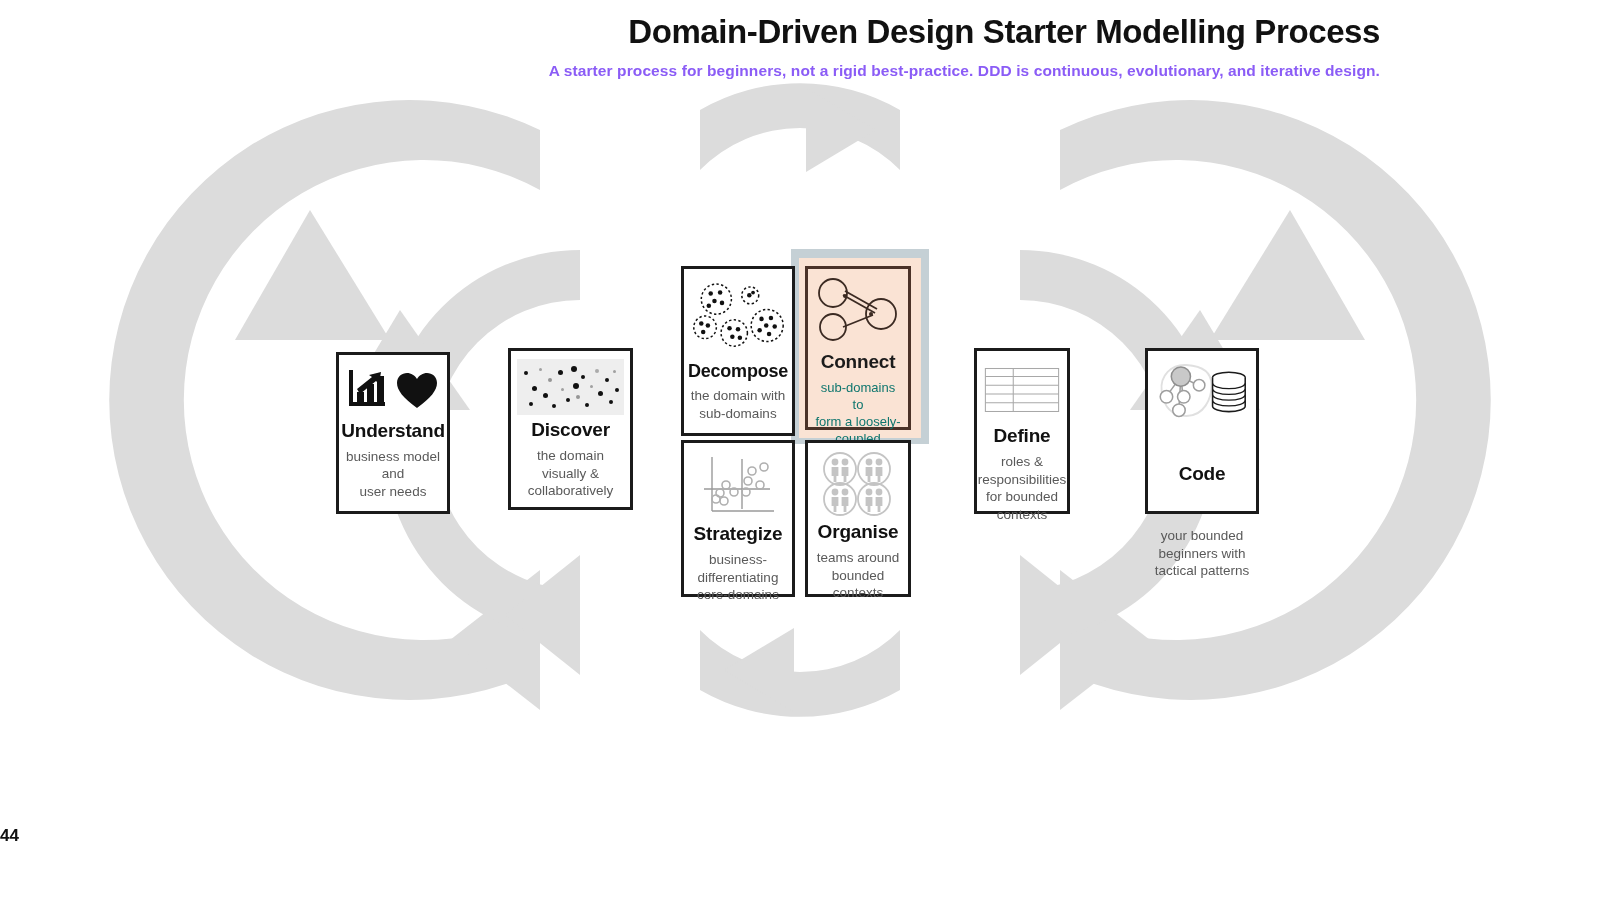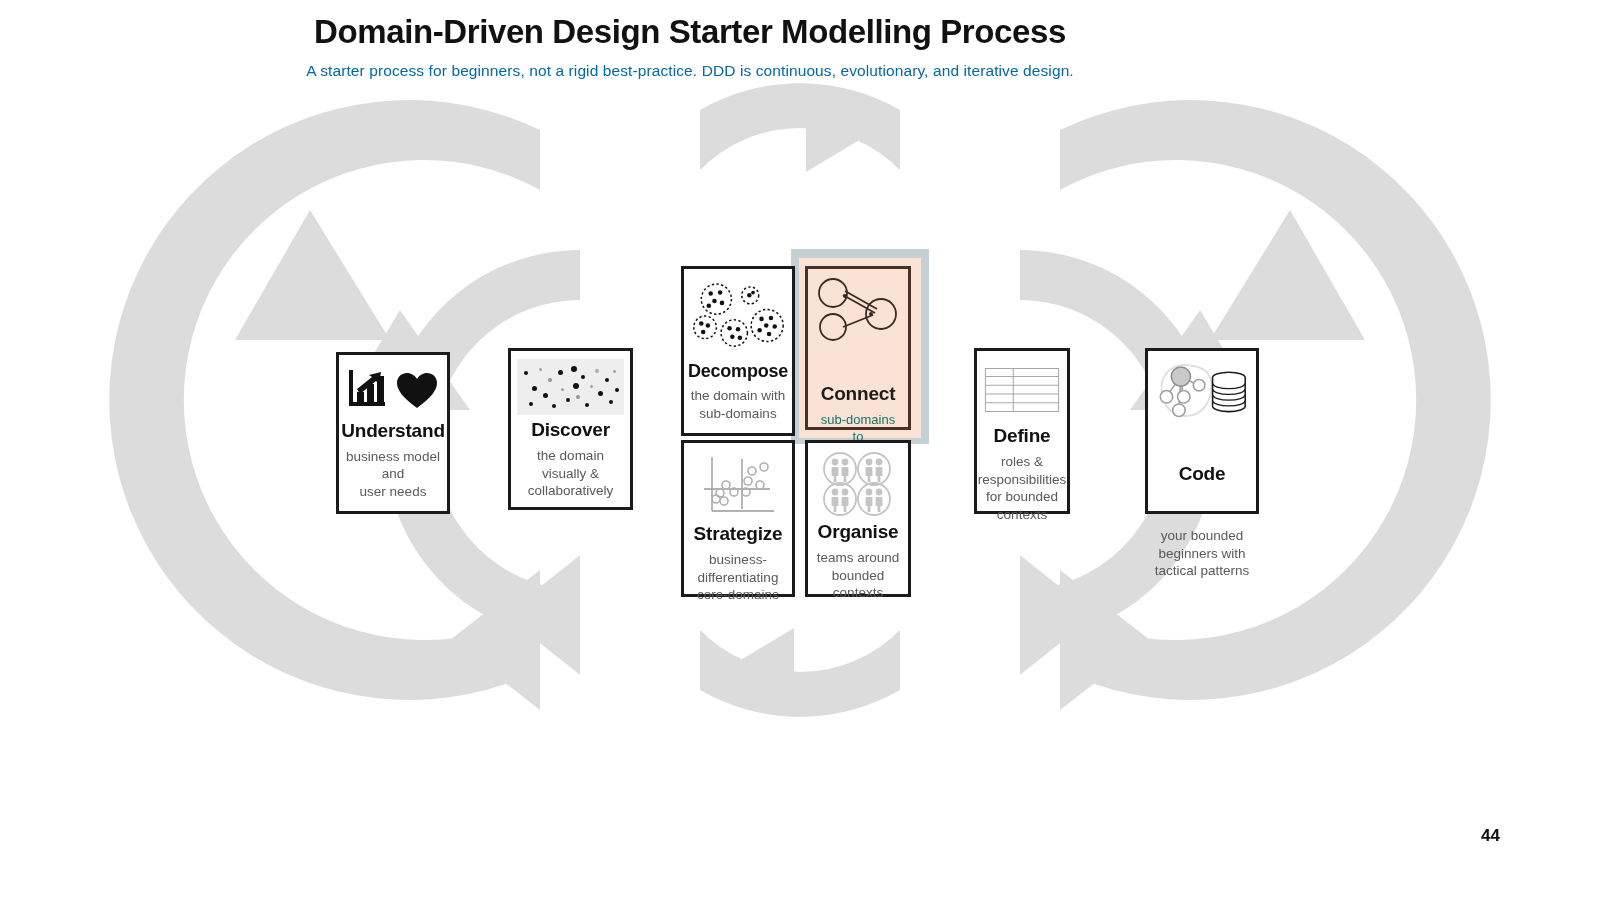--- a/index.html
+++ b/index.html
@@ -2,27 +2,27 @@
 <html><head>
 <meta charset="utf-8">
 <style>
   * { margin:0; padding:0; box-sizing:border-box; }
   html,body{ width:1600px; height:900px; background:#ffffff; overflow:hidden; }
   body{ font-family:"Liberation Sans", sans-serif; color:#1a1a1a; }
 
   #stage{ position:relative; width:1600px; height:900px; }
 
   
-  #header{ position:absolute; left:0; top:14px; width:1380px; text-align:center; }
+  #header{ position:absolute; left:0; top:14px; width:1380px; text-align:right; }
   #title{
     font-size:33px; font-weight:bold; letter-spacing:-0.4px;
     color:#111111; line-height:1.1;
   }
   #subtitle{
-    margin-top:12px; font-size:15.5px; color:#0369a1; font-weight:400;
+    margin-top:12px; font-size:15.5px; color:#8b5cf6; font-weight:700;
     letter-spacing:0.1px;
   }
 
   
   #bg-arrows{ position:absolute; left:0; top:0; width:1600px; height:900px; }
 
   
   #cards{ position:absolute; left:0; top:0; width:1600px; height:900px; }
 
   .card{
@@ -59,36 +59,36 @@
 
   
   #connect-select{
     position:absolute; left:791px; top:249px; width:138px; height:195px;
     background:#c5d0d5;
   }
   #connect-peach{
     position:absolute; left:799px; top:258px; width:122px; height:180px;
     background:#fae3d4;
   }
-  #card-connect .card-title{ color:#1b1b1b;margin-top:32px; }
+  #card-connect .card-title{ color:#1b1b1b; }
   #card-connect .card-desc{ color:#0f766e; font-size:13px; }
 
   
   .dots-band{
     width:100%; height:56px; background:#eeeeee; position:relative;
   }
   .dot{ position:absolute; border-radius:50%; background:#111111; }
 
   
   #url{
     position:absolute; left:0; top:745px; width:1600px; text-align:center;
     font-size:26px; color:#2c2f42; letter-spacing:-0.3px;
   }
   #pagenum{
-    position:absolute; left:0; top:826px; width:1500px; text-align:right;
+    position:absolute; left:0; top:826px; width:1500px; text-align:left;
     font-size:17px; font-weight:bold; color:#111111;
   }
 </style>
 </head>
 <body>
 
 <div id="stage">
 
   <div id="header">
     <div id="title">Domain-Driven Design Starter Modelling Process</div>

